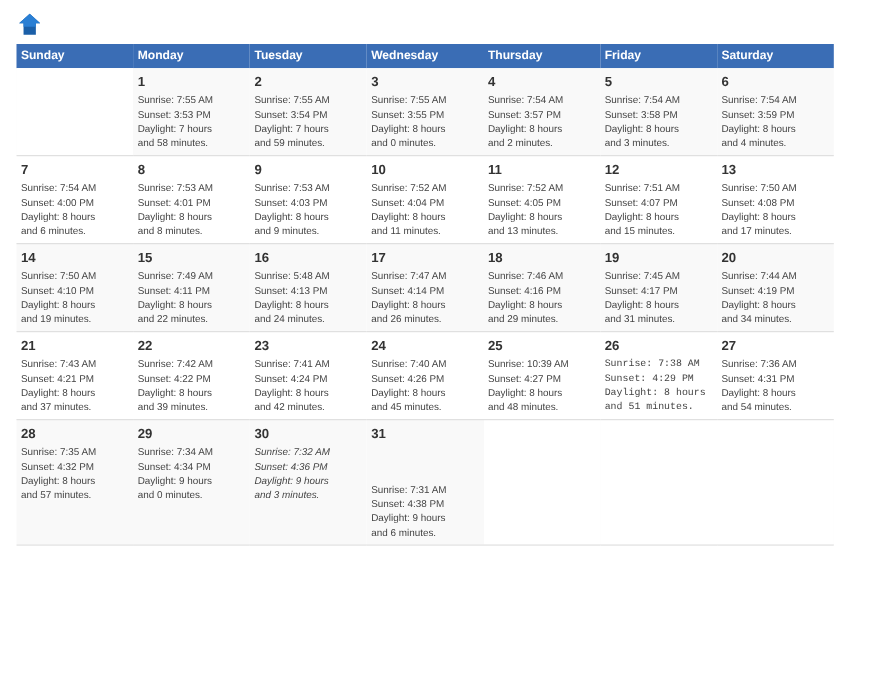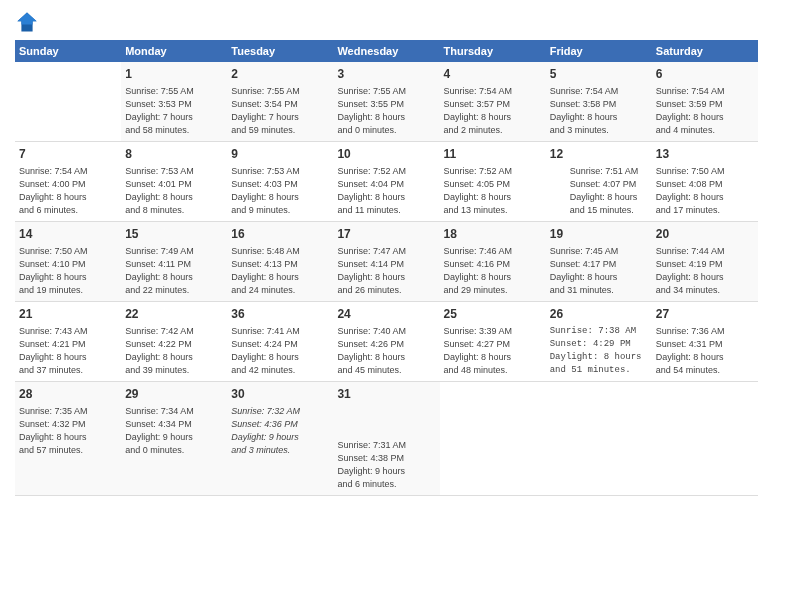--- a/index.html
+++ b/index.html
@@ -196,21 +196,21 @@
           </td>
           <td>
             <span class="day-number">11</span>
             <div class="cell-info" style="white-space: pre-line;">Sunrise: 7:52 AM
 Sunset: 4:05 PM
 Daylight: 8 hours
 and 13 minutes.</div>
           </td>
           <td>
             <span class="day-number">12</span>
-            <div class="cell-info" style="white-space: pre-line; margin-left: 20px;">Sunrise: 7:51 AM
+            <div class="cell-info" style="white-space: pre-line;">Sunrise: 7:51 AM
 Sunset: 4:07 PM
 Daylight: 8 hours
 and 15 minutes.</div>
           </td>
           <td>
             <span class="day-number">13</span>
             <div class="cell-info" style="white-space: pre-line;">Sunrise: 7:50 AM
 Sunset: 4:08 PM
 Daylight: 8 hours
 and 17 minutes.</div>
@@ -276,36 +276,36 @@
 and 37 minutes.</div>
           </td>
           <td>
             <span class="day-number">22</span>
             <div class="cell-info" style="white-space: pre-line;">Sunrise: 7:42 AM
 Sunset: 4:22 PM
 Daylight: 8 hours
 and 39 minutes.</div>
           </td>
           <td>
-            <span class="day-number">36</span>
+            <span class="day-number">23</span>
             <div class="cell-info" style="white-space: pre-line;">Sunrise: 7:41 AM
 Sunset: 4:24 PM
 Daylight: 8 hours
 and 42 minutes.</div>
           </td>
           <td>
             <span class="day-number">24</span>
             <div class="cell-info" style="white-space: pre-line;">Sunrise: 7:40 AM
 Sunset: 4:26 PM
 Daylight: 8 hours
 and 45 minutes.</div>
           </td>
           <td>
             <span class="day-number">25</span>
-            <div class="cell-info" style="white-space: pre-line;">Sunrise: 3:39 AM
+            <div class="cell-info" style="white-space: pre-line;">Sunrise: 10:39 AM
 Sunset: 4:27 PM
 Daylight: 8 hours
 and 48 minutes.</div>
           </td>
           <td>
             <span class="day-number">26</span>
             <div class="cell-info" style="white-space: pre-line; font-family: Liberation Mono, monospace;">Sunrise: 7:38 AM
 Sunset: 4:29 PM
 Daylight: 8 hours
 and 51 minutes.</div>

